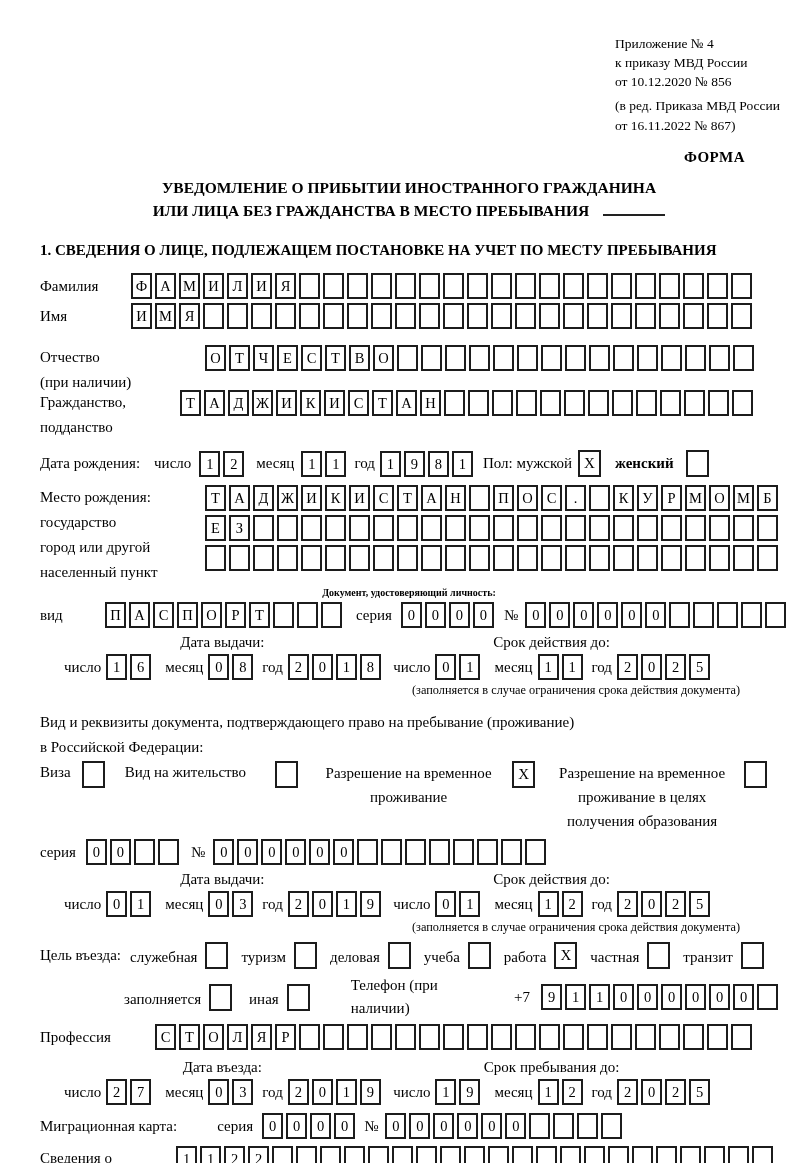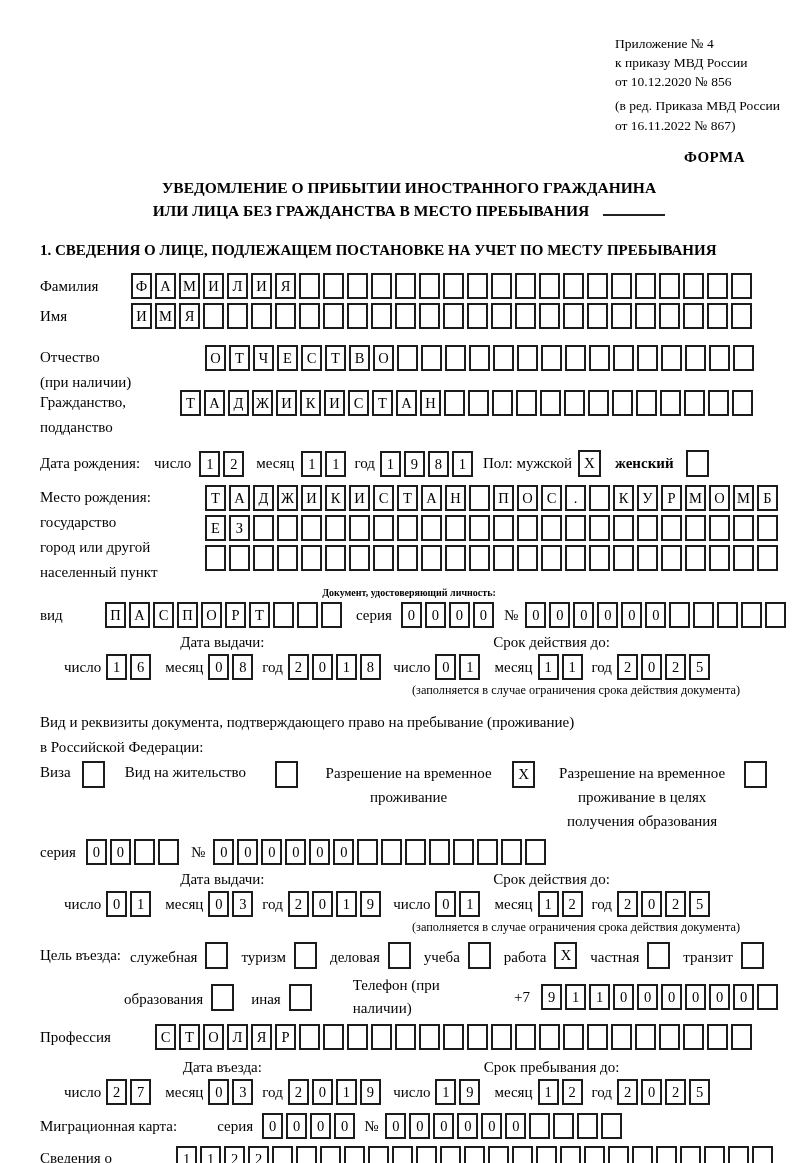--- a/index.html
+++ b/index.html
@@ -533,21 +533,21 @@
       <span class="checkbox"></span>
     </div>
     <div class="p-item">
       <span class="lbl">транзит</span>
       <span class="checkbox"></span>
     </div>
   </div>
 
   <div class="purpose-row2">
     <div class="p-item">
-      <span class="lbl">образования</span>
+      <span class="lbl">заполняется</span>
       <span class="checkbox"></span>
     </div>
     <div class="p-item" style="margin-left:8px;">
       <span class="lbl">иная</span>
       <span class="checkbox"></span>
     </div>
     <span class="lbl" style="margin-left:32px;">Телефон (при наличии)</span>
     <span class="lbl" style="margin-left:22px;margin-right:2px;">+7</span>
     <span class="cells">
         <span class="cell">9</span>

